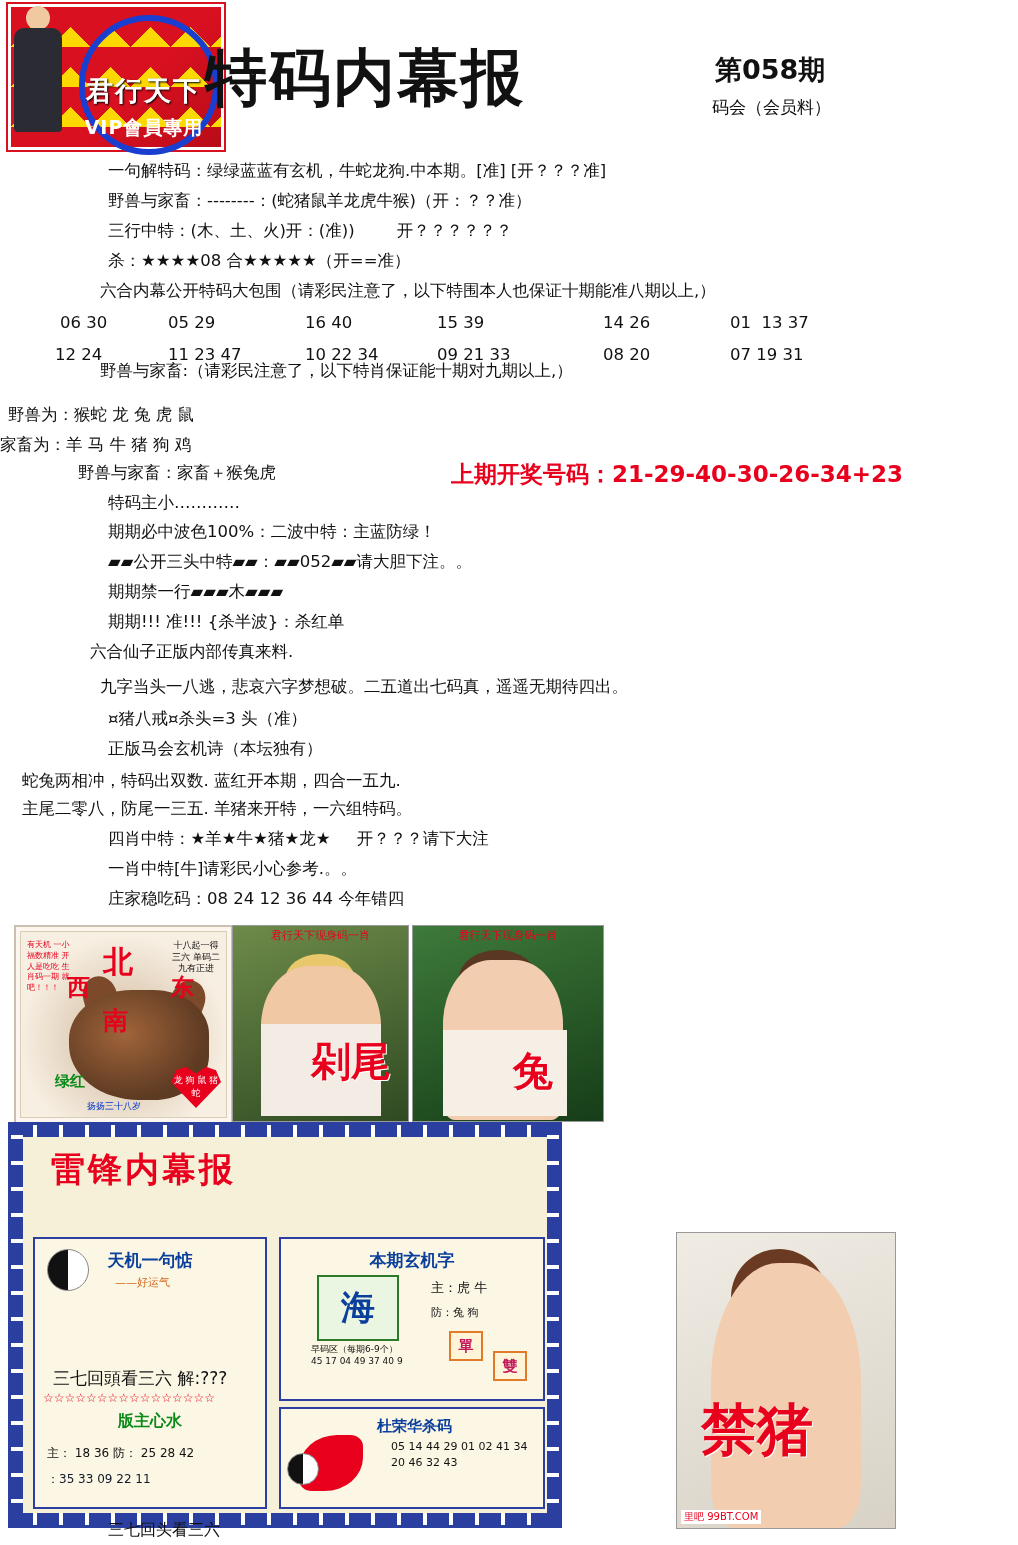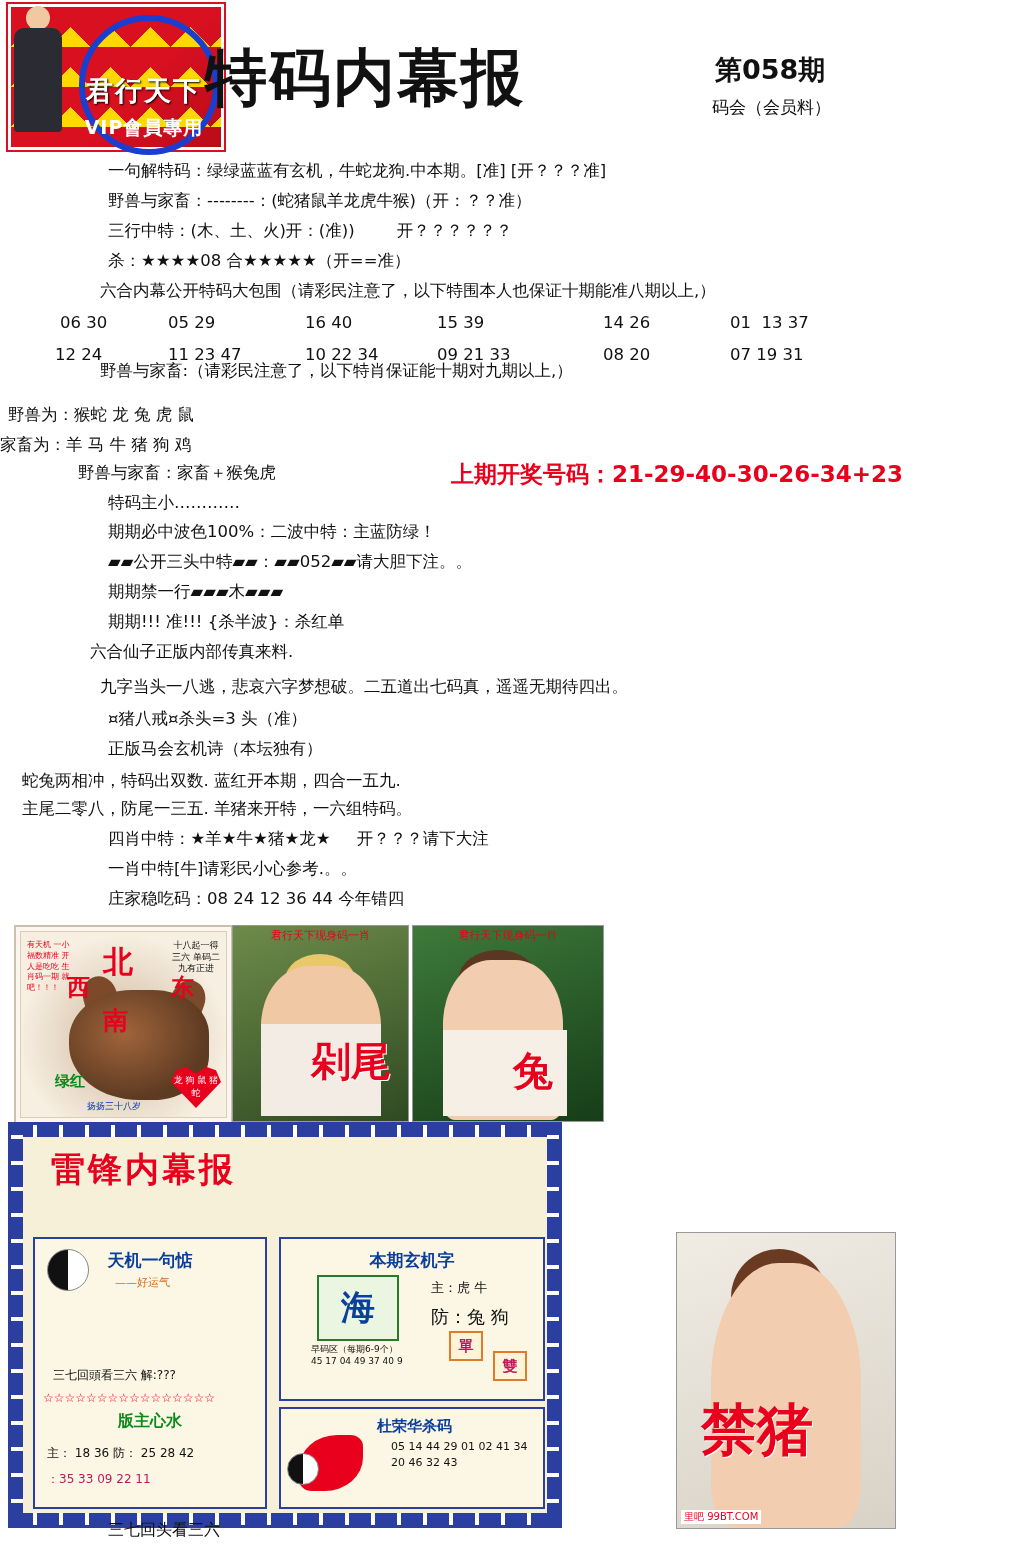--- a/index.html
+++ b/index.html
@@ -112,29 +112,29 @@
     background:repeating-linear-gradient(0deg,#2b3fa0 0 22px,#fff 22px 26px);}
   .board .vtape.l{left:0;}
   .board .vtape.r{right:0;}
   .board-title{position:absolute;left:40px;top:22px;font-size:34px;font-weight:bold;color:#e8001c;letter-spacing:3px;}
   .panel{position:absolute;background:#fbf7e4;border:2px solid #2b3fa0;}
   .p1{left:22px;top:112px;width:230px;height:268px;}
   .p2{left:268px;top:112px;width:262px;height:160px;}
   .p3{left:268px;top:282px;width:262px;height:98px;}
   .p-title{position:absolute;left:0;top:10px;width:100%;text-align:center;font-size:17px;font-weight:bold;color:#0a3f9c;}
   .p1 .sub{position:absolute;left:80px;top:36px;font-size:11px;color:#d2691e;}
-  .p1 .riddle{position:absolute;left:18px;top:128px;font-size:12px;color:#111;}
+  .p1 .riddle{position:absolute;left:18px;top:128px;font-size:17px;color:#111;}
   .p1 .stars{position:absolute;left:8px;top:152px;font-size:12px;color:#e8001c;}
   .p1 .owner{position:absolute;left:0;top:172px;width:100%;text-align:center;font-size:16px;font-weight:bold;color:#0a8a19;}
   .p1 .rowA{position:absolute;left:12px;top:206px;font-size:12px;color:#111;}
-  .p1 .rowB{position:absolute;left:12px;top:232px;font-size:12px;color:#be185d;}
+  .p1 .rowB{position:absolute;left:12px;top:232px;font-size:12px;color:#0f172a;}
   .hai-box{position:absolute;left:36px;top:36px;width:78px;height:62px;border:2px solid #2b7a2b;background:#eaf6e2;}
   .hai-box span{position:absolute;left:0;top:8px;width:100%;text-align:center;font-size:34px;font-weight:bold;color:#0a3f9c;}
   .p2 .zhu{position:absolute;left:150px;top:40px;font-size:13px;color:#111;}
-  .p2 .fang{position:absolute;left:150px;top:66px;font-size:18px;color:#111;}
+  .p2 .fang{position:absolute;left:150px;top:66px;font-size:11px;color:#111;}
   .p2 .smallgrid{position:absolute;left:30px;top:104px;font-size:9px;color:#111;}
   .p2 .tile{position:absolute;width:30px;height:26px;border:2px solid #e07b2a;background:#fff3d8;
     font-size:15px;font-weight:bold;color:#c2185b;text-align:center;line-height:26px;}
   .p3 .killtitle{position:absolute;left:96px;top:8px;font-size:15px;font-weight:bold;color:#0a3f9c;}
   .p3 .nums{position:absolute;left:110px;top:30px;font-size:11px;color:#111;line-height:1.45;}
   .p3 .fish{position:absolute;left:18px;top:26px;width:64px;height:56px;background:#e8001c;
     border-radius:60% 20% 60% 20%;}
   .yy{position:absolute;width:40px;height:40px;border-radius:50%;
      background:linear-gradient(90deg,#111 50%,#fff 50%);border:1px solid #888;}
 

